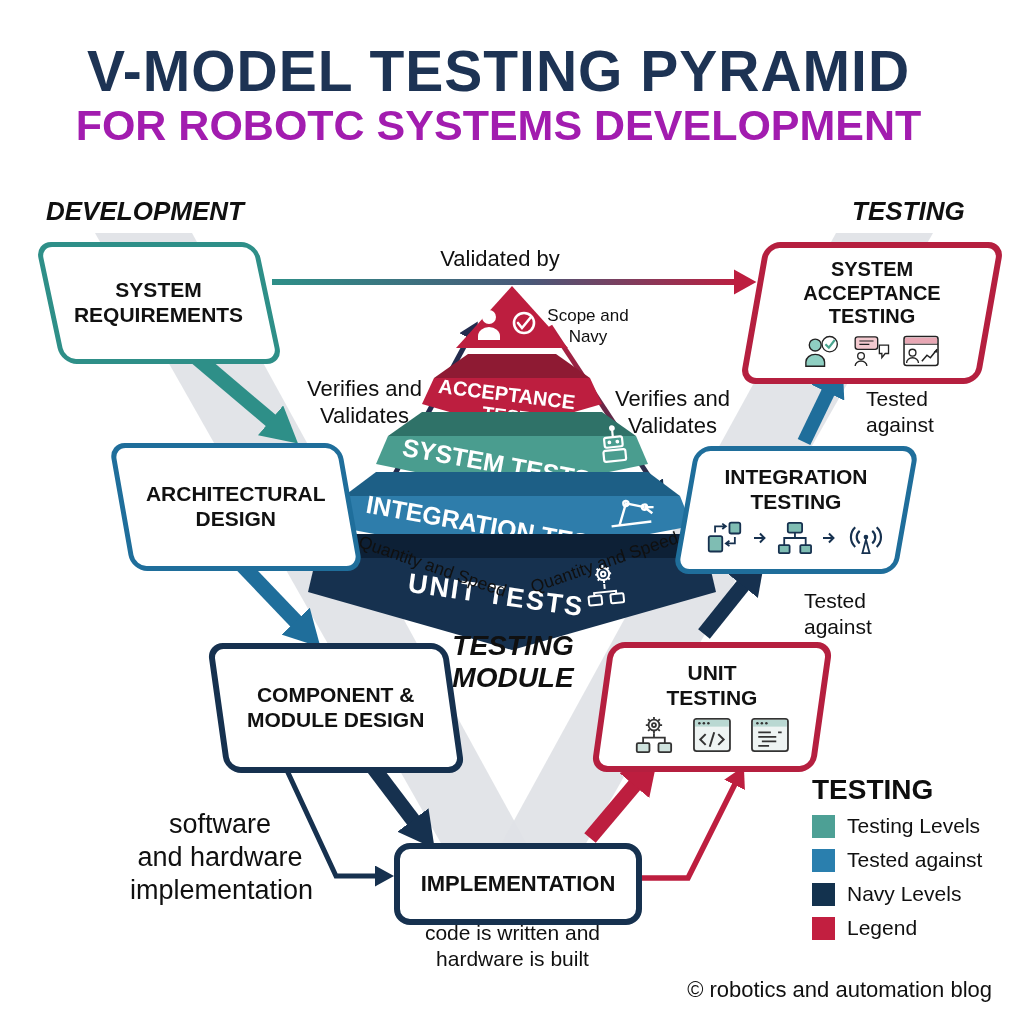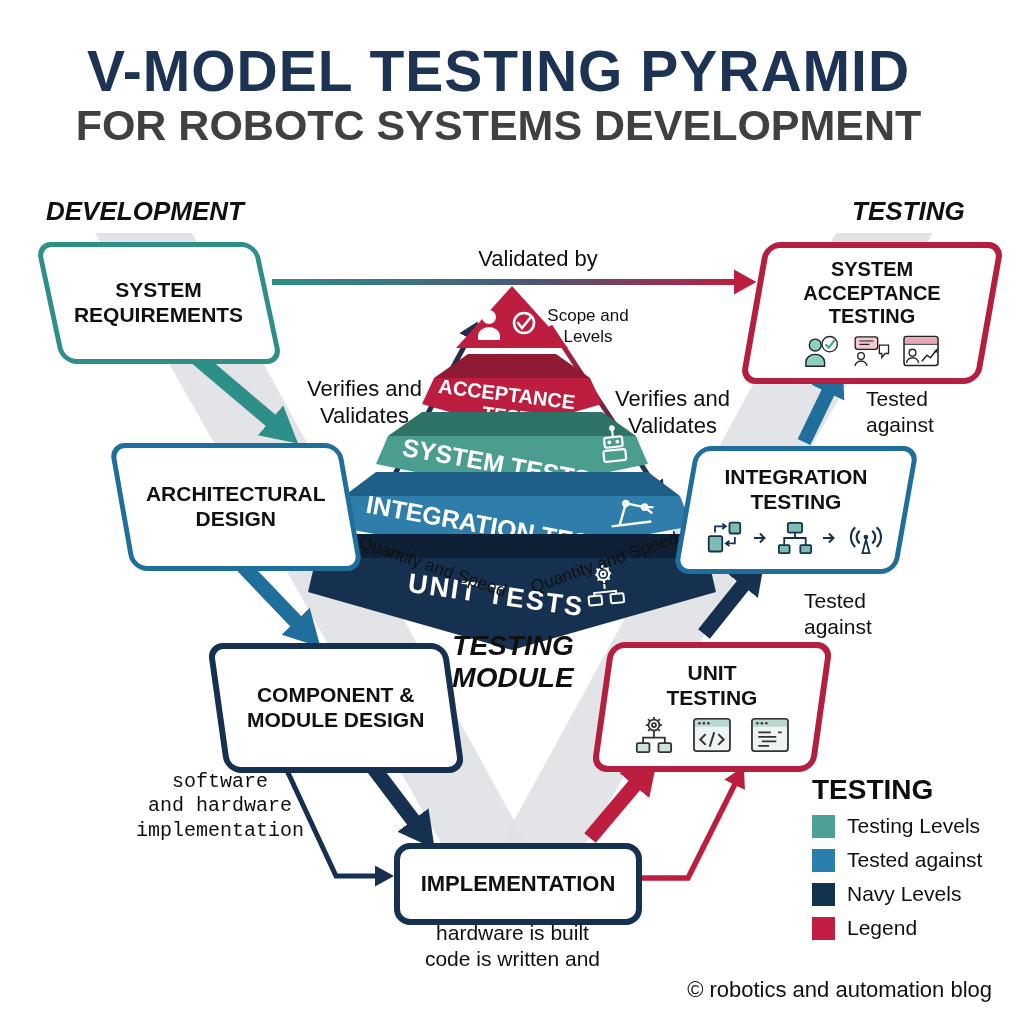--- a/index.html
+++ b/index.html
@@ -5,21 +5,21 @@
   html,body{margin:0;padding:0;}
   body{width:1024px;height:1024px;position:relative;overflow:hidden;background:#ffffff;
        font-family:"Liberation Sans", sans-serif;}
   svg.bg{position:absolute;left:0;top:0;z-index:1;}
   .lbl{position:absolute;color:#101010;z-index:2;line-height:1.22;}
   .lbl span{display:block;}
   .c{text-align:center;}
   .b{font-weight:bold;font-style:italic;}
   .title-wrap{position:absolute;left:0;top:42px;width:997px;text-align:center;z-index:2;}
   .title1{font-size:57px;font-weight:bold;color:#1d3354;letter-spacing:1px;line-height:1.05;}
-  .title2{font-size:43px;font-weight:bold;color:#404040;letter-spacing:0px;line-height:1.1;}
+  .title2{font-size:43px;font-weight:bold;color:#a21caf;letter-spacing:0px;line-height:1.1;}
   .vbox{position:absolute;background:#fff;border-style:solid;border-radius:16px;z-index:3;
         display:flex;align-items:center;justify-content:center;}
   .vbox-inner{display:flex;flex-direction:column;align-items:center;justify-content:center;
         text-align:center;font-weight:bold;color:#111;line-height:1.18;}
   .vbox-inner .bl{display:block;}
   .icon-row{display:flex;gap:10px;align-items:center;justify-content:center;margin-top:5px;}
   .legend{position:absolute;left:798px;top:774px;z-index:2;}
   .legend-h{font-size:28px;font-weight:bold;color:#0e0e0e;margin-left:14px;margin-bottom:8px;}
   .legend-item{display:flex;align-items:center;gap:12px;margin:0 0 10px 14px;}
   .legend-sw{width:23px;height:23px;flex:0 0 auto;}
@@ -138,25 +138,25 @@
 </svg>
 
 <div class="title-wrap">
   <div class="title1">V-MODEL TESTING PYRAMID</div>
   <div class="title2">FOR ROBOTC SYSTEMS DEVELOPMENT</div>
 </div>
 
 <div class="lbl b" style="left:46px;top:196px;font-size:26px;">DEVELOPMENT</div>
 <div class="lbl b" style="left:852px;top:196px;font-size:26px;">TESTING</div>
 
-<div class="lbl c" style="left:438px;top:246px;width:200px;font-size:22px;">Validated by</div>
+<div class="lbl c" style="left:400px;top:246px;width:200px;font-size:22px;">Validated by</div>
 
 <div class="lbl c" style="left:538px;top:306px;width:100px;font-size:17px;">
   <span>Scope and</span>
-  <span>Levels</span>
+  <span>Navy</span>
 </div>
 
 <div class="lbl c" style="left:302px;top:376px;width:125px;font-size:22px;">
   <span>Verifies and</span>
   <span>Validates</span>
 </div>
 
 <div class="lbl c" style="left:610px;top:386px;width:125px;font-size:22px;">
   <span>Verifies and</span>
   <span>Validates</span>
@@ -173,29 +173,29 @@
 </div>
 
 <div class="lbl c" style="left:355px;top:556px;width:155px;font-size:17.5px;transform:rotate(19deg);">Quantity and Speed</div>
 <div class="lbl c" style="left:522px;top:552px;width:165px;font-size:17.5px;transform:rotate(-19deg);">Quantity and Speed</div>
 
 <div class="lbl c b" style="left:428px;top:630px;width:170px;font-size:28px;line-height:1.15;">
   <span>TESTING</span>
   <span>MODULE</span>
 </div>
 
-<div class="lbl c" style="left:130px;top:770px;width:180px;font-size:20px;font-family:Liberation Mono, monospace;">
+<div class="lbl c" style="left:130px;top:808px;width:180px;font-size:27px;">
   <span>software</span>
   <span>and hardware</span>
   <span>implementation</span>
 </div>
 
 <div class="lbl c" style="left:395px;top:920px;width:235px;font-size:21px;">
+  <span>code is written and</span>
   <span>hardware is built</span>
-  <span>code is written and</span>
 </div>
 
 <div class="vbox" style="left:48px;top:242px;width:212px;height:112px;border-color:#2e8f88;border-width:5px;transform:skewX(12deg);">
   <div class="vbox-inner" style="transform:skewX(-12deg);font-size:21px;">
     <span class="bl">SYSTEM</span>
     <span class="bl">REQUIREMENTS</span>
   </div>
 </div>
 
 <div class="vbox" style="left:120px;top:443px;width:222px;height:118px;border-color:#1f6e9b;border-width:5px;transform:skewX(10deg);">

